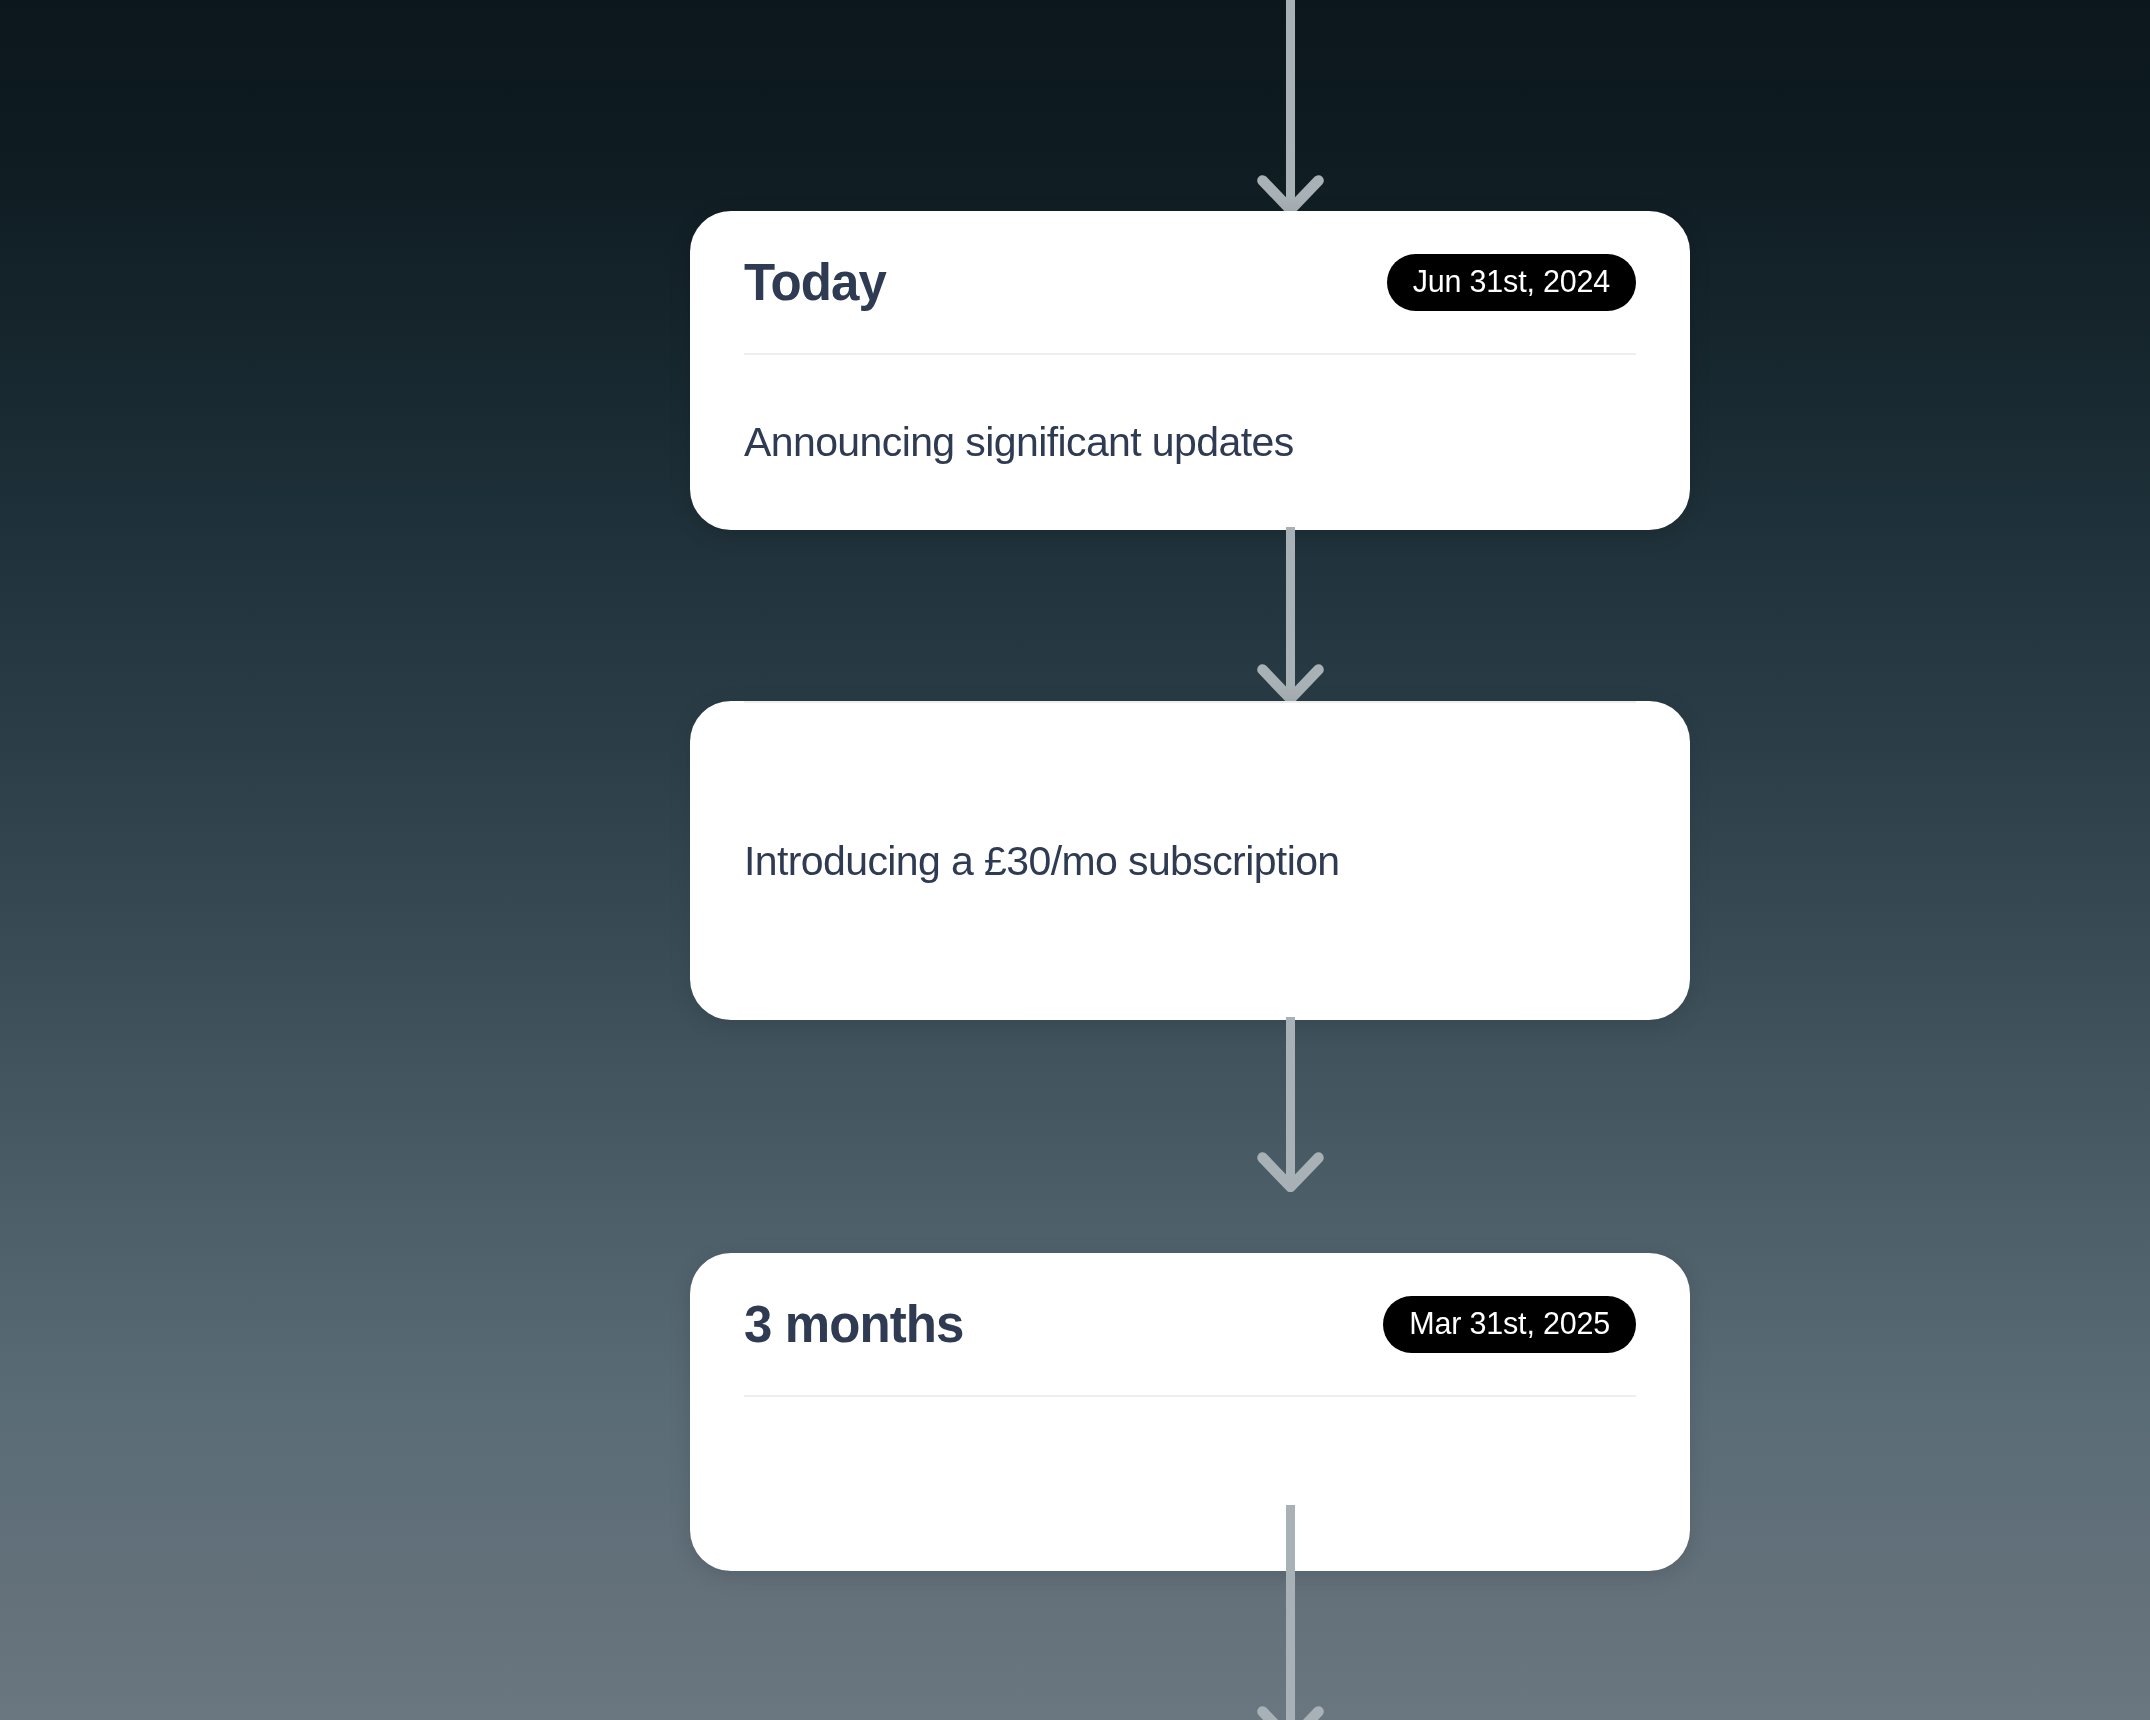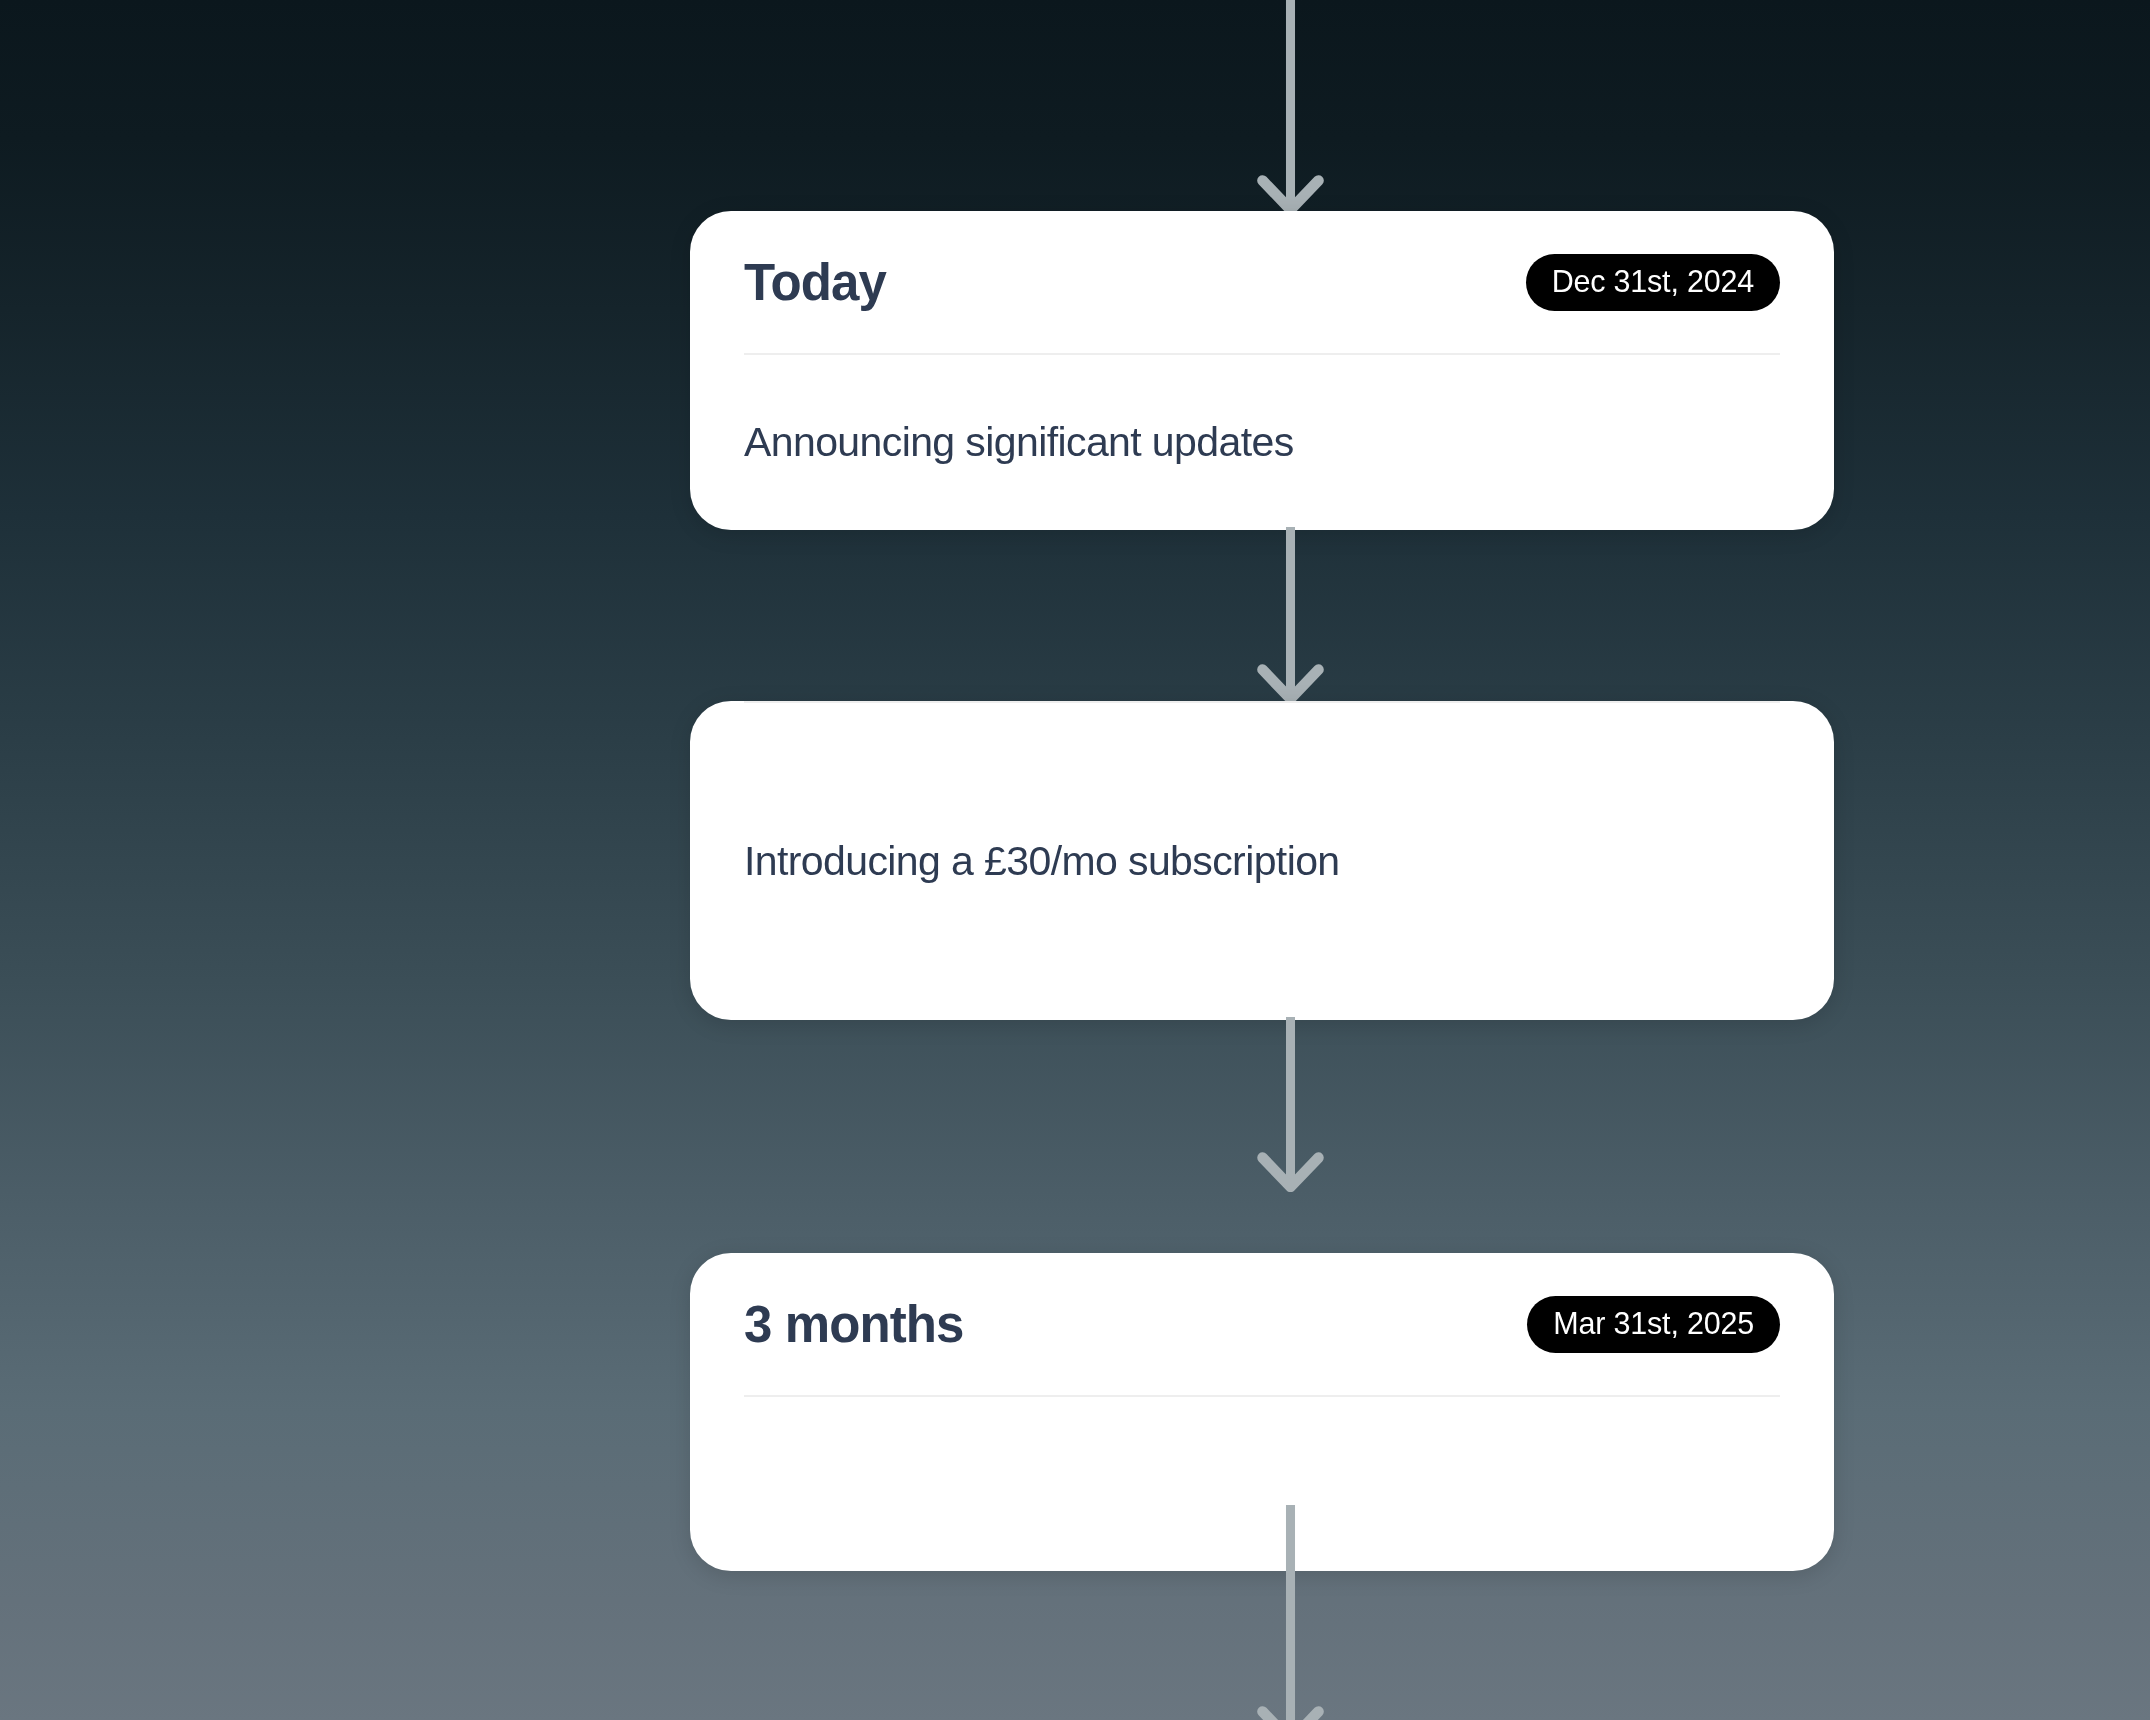--- a/index.html
+++ b/index.html
@@ -37,21 +37,21 @@
     left: 0;
     width: 2581px;
     pointer-events: none;
   }
   .arrow svg { display: block; }
 
   
   .card {
     position: absolute;
     left: 690px;
-    width: 1144px;
+    width: 1000px;
     background: #ffffff;
     border-radius: 41px;
     box-sizing: border-box;
     padding: 0 54px;
     box-shadow: 0 4.3px 21.5px rgba(0,0,0,0.13);
     display: flex;
     flex-direction: column;
   }
 
   .card-head {
@@ -124,21 +124,21 @@
       <g stroke="#a8b1b5" stroke-width="21" fill="none" stroke-linecap="round">
         <line x1="3000" y1="0" x2="3000" y2="548"></line>
         <path d="M 2935 480 L 3000 548 L 3065 480" stroke-width="25" stroke-linejoin="round"></path>
       </g>
     </svg>
   </div>
 
   <div class="card" id="card-0">
     <div class="card-head">
       <div class="card-title">Today</div>
-      <div class="date-badge">Dec 31st, 2024</div>
+      <div class="date-badge">Jun 31st, 2024</div>
     </div>
     <div class="divider"></div>
     <div class="card-body">
       <div class="card-desc">Announcing significant updates</div>
     </div>
   </div>
 
   <div class="arrow" id="arrow-1">
     <svg width="2581" height="177" viewBox="0 0 6000 412" xmlns="http://www.w3.org/2000/svg">
       <g stroke="#a8b1b5" stroke-width="21" fill="none" stroke-linecap="round">

